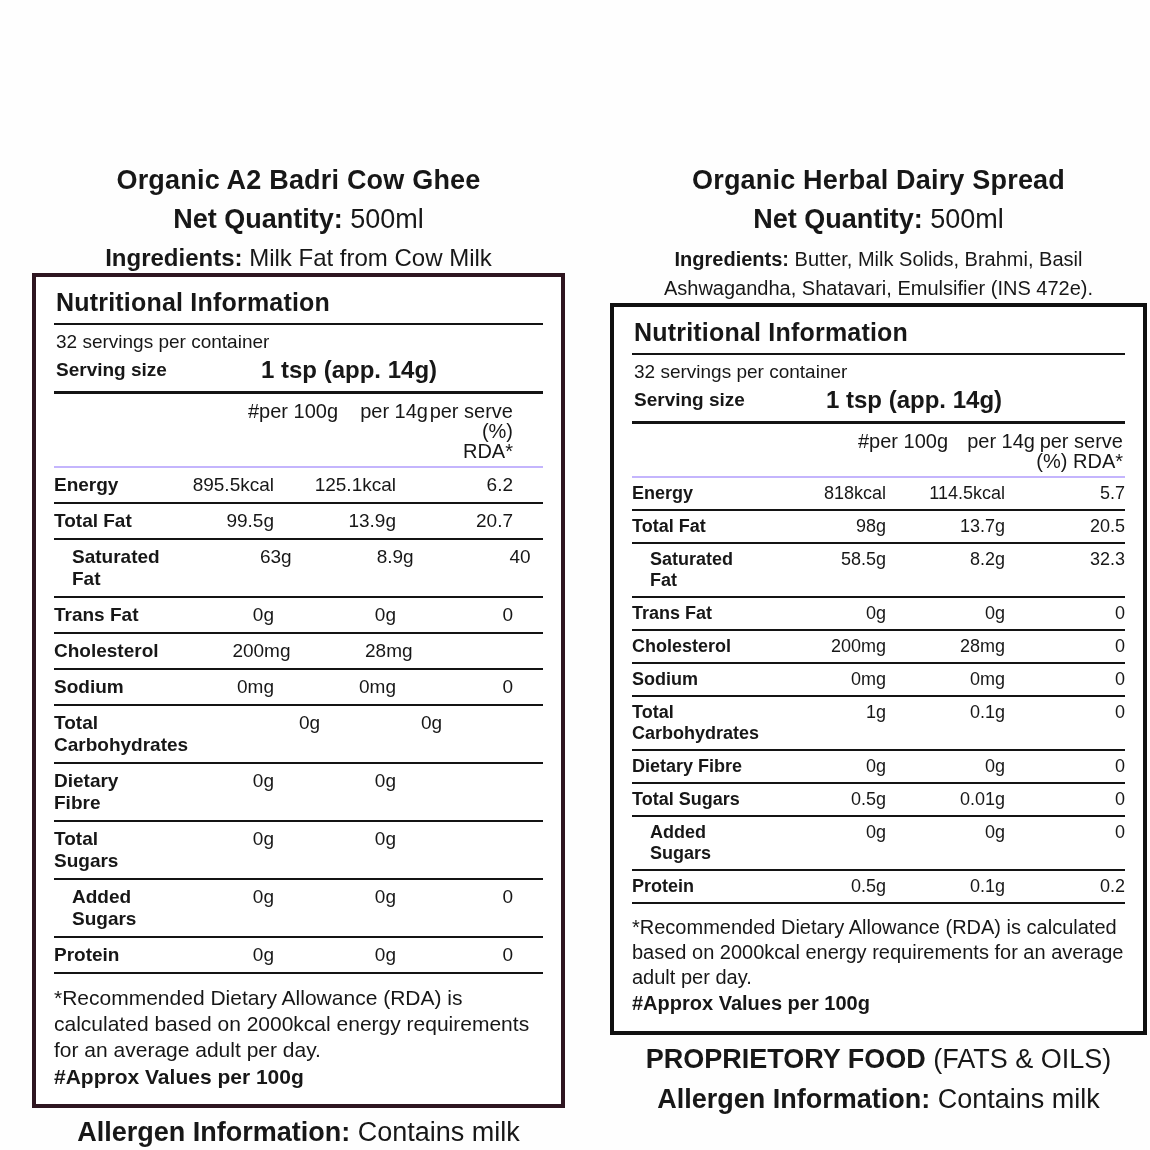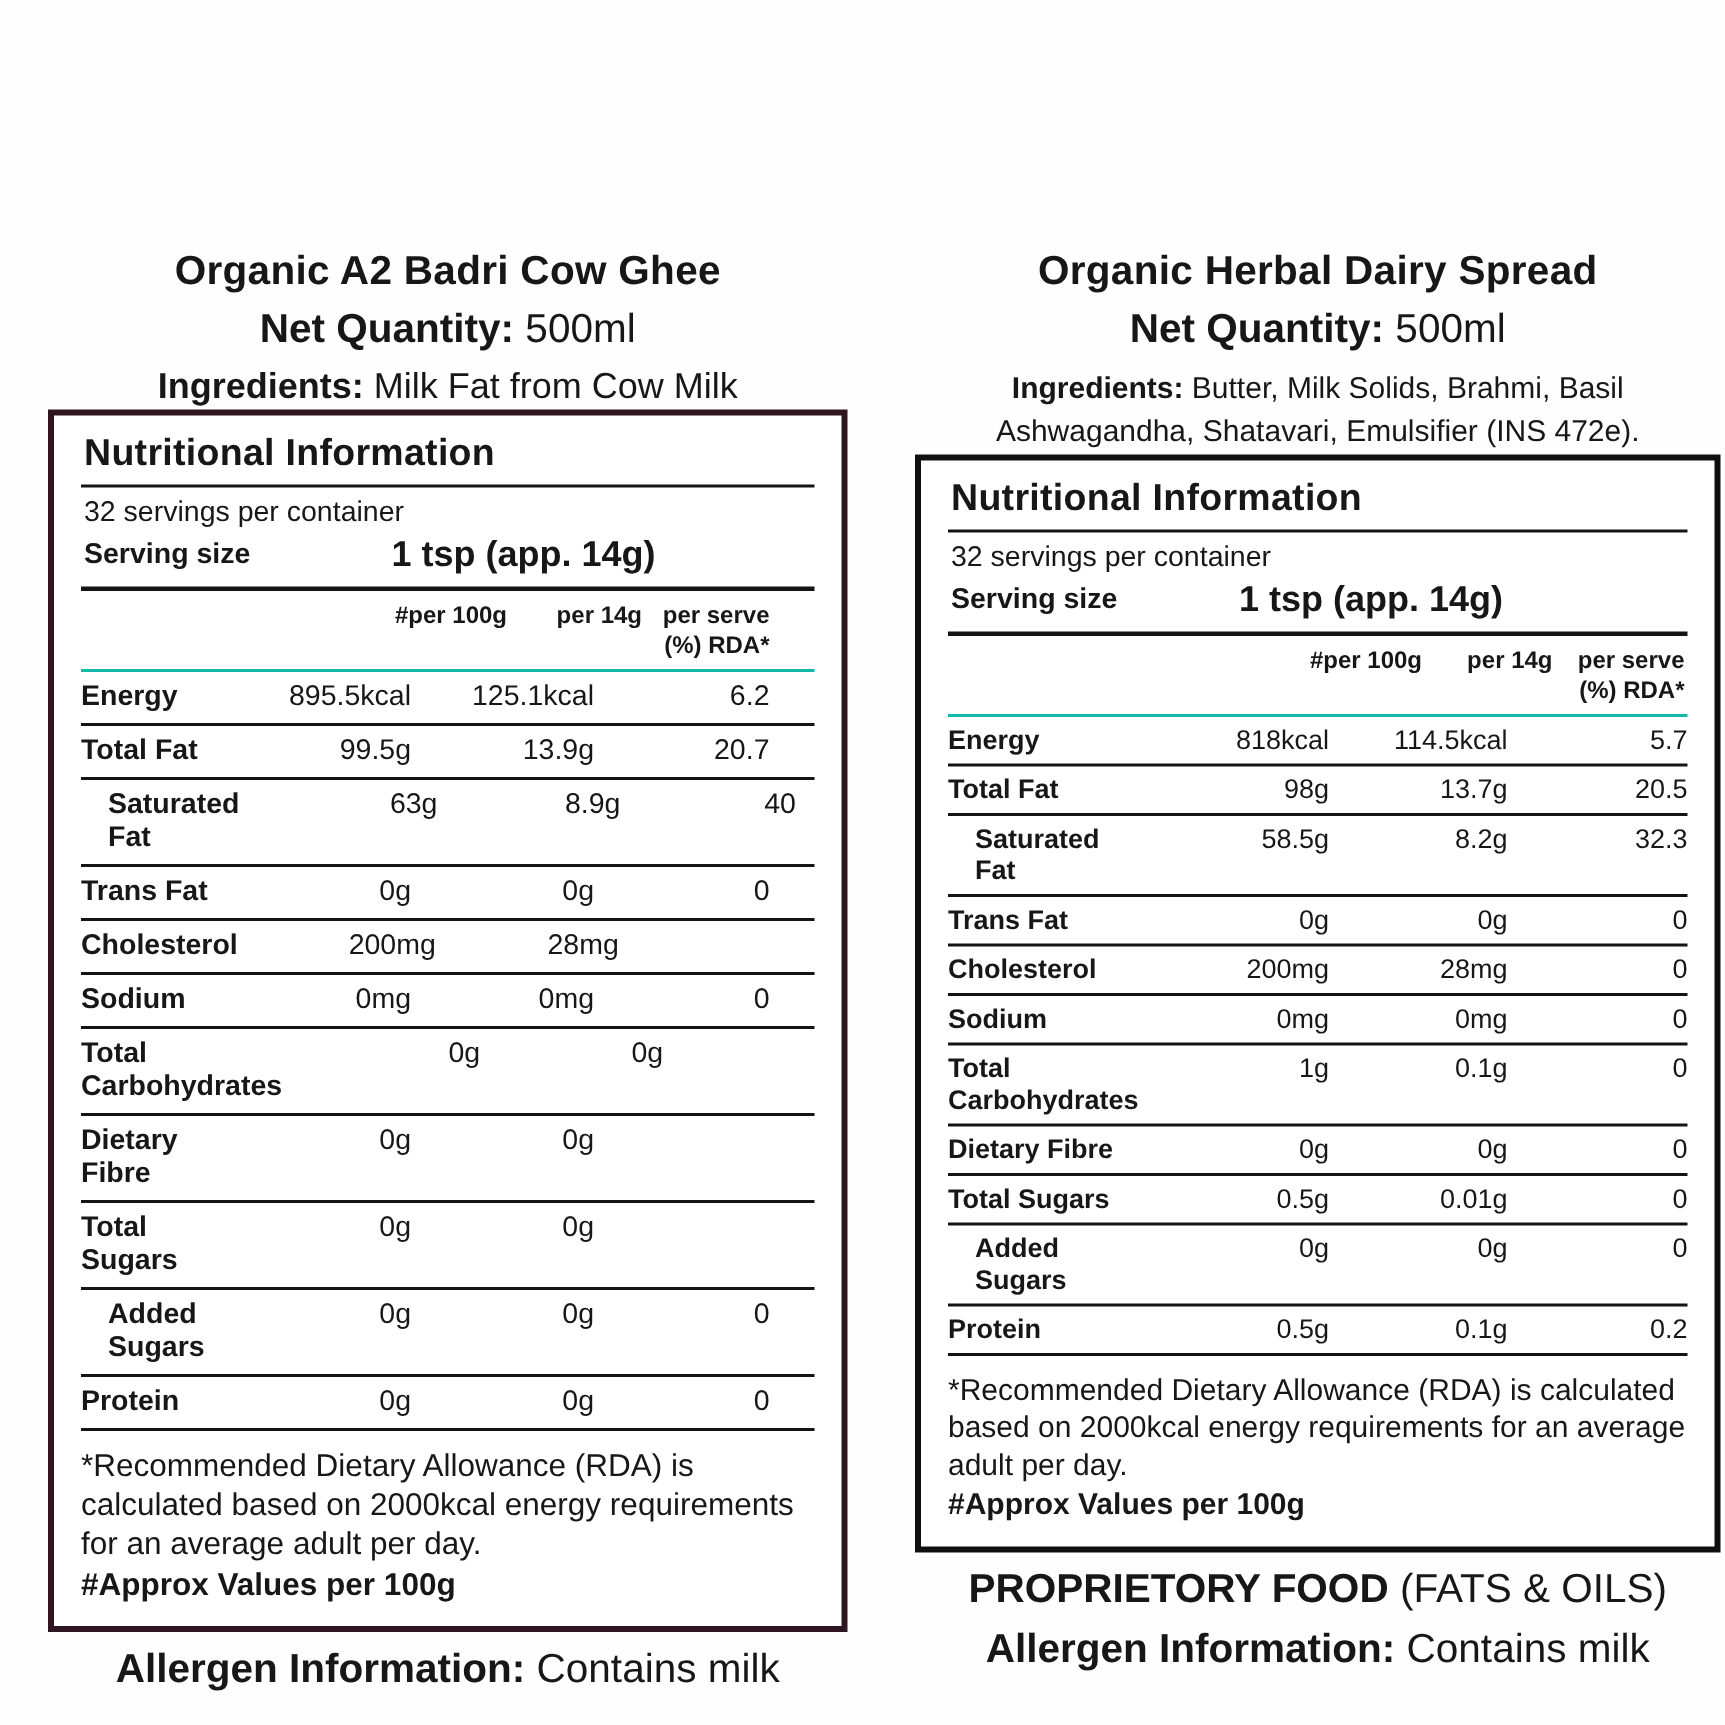--- a/index.html
+++ b/index.html
@@ -24,21 +24,21 @@
   .ntitle { font-size:25px; font-weight:700; padding:5px 2px 6px; border-bottom:2px solid #141414; letter-spacing:.2px; }
   .nserv  { font-size:19px; padding:6px 2px 1px; }
   .nsize  { display:flex; align-items:center; font-size:19px; font-weight:700; padding:2px 2px 7px; border-bottom:3px solid #141414; }
   .nsize .sv { font-size:24px; }
   .col-left  .nsize .sl { width:205px; }
   .col-right .nsize .sl { width:192px; }
 
   .ngrid  { display:grid; }
   .col-left  .ngrid { grid-template-columns:1fr 100px 90px 85px; padding-right:30px; }
   .col-right .ngrid { grid-template-columns:1fr 95px 87px 88px;  padding-right:2px; }
-  .nhead  { font-size:16px; padding:7px 0 5px; border-bottom:2px solid #14b8a6;font-weight:bold; }
+  .nhead  { font-size:20px; padding:7px 0 5px; border-bottom:2px solid #c4b5fd; }
   .nhead span { text-align:right; line-height:20px; }
   .nhead .h0 { text-align:left; }
   .nrow   { border-bottom:2px solid #141414; padding:6px 0; font-size:19px;gap:32px; }
   .col-right .nrow { font-size:18px; padding:5px 0; }
   .nrow .c0 { font-weight:700; }
   .nrow.indent .c0 { padding-left:18px; }
   .nrow .c1, .nrow .c2, .nrow .c3 { text-align:right; }
 
   .nfoot   { font-size:21px; line-height:26px; padding-top:11px; }
   .col-right .nfoot { font-size:20px; line-height:25px; }

